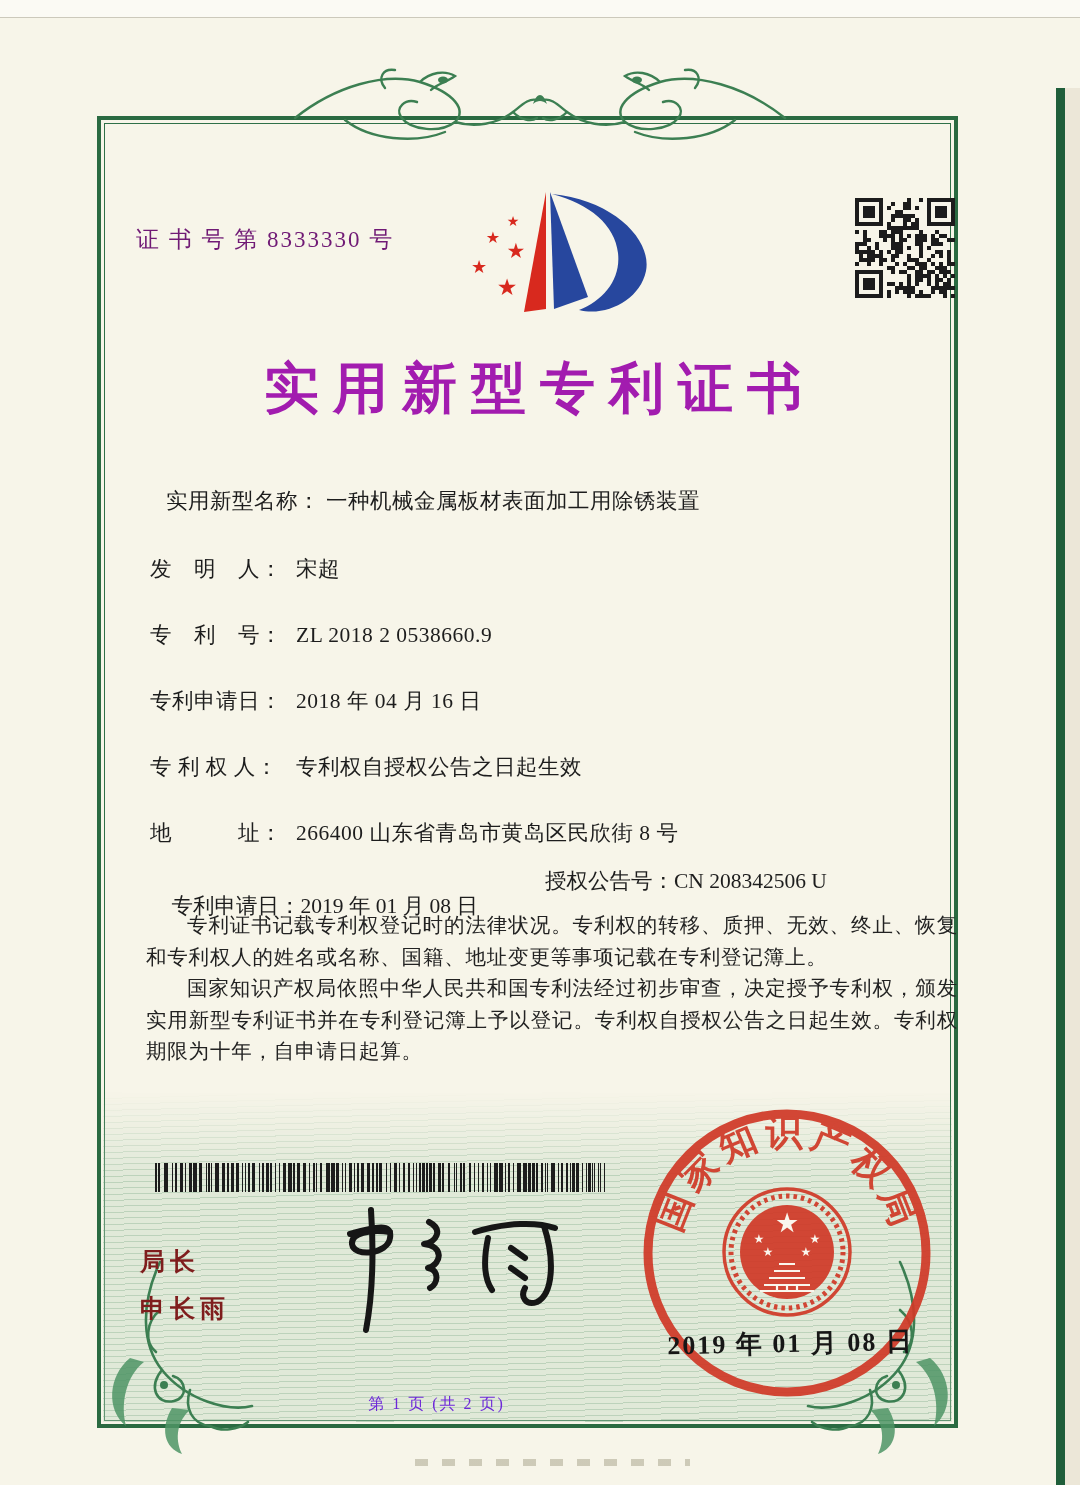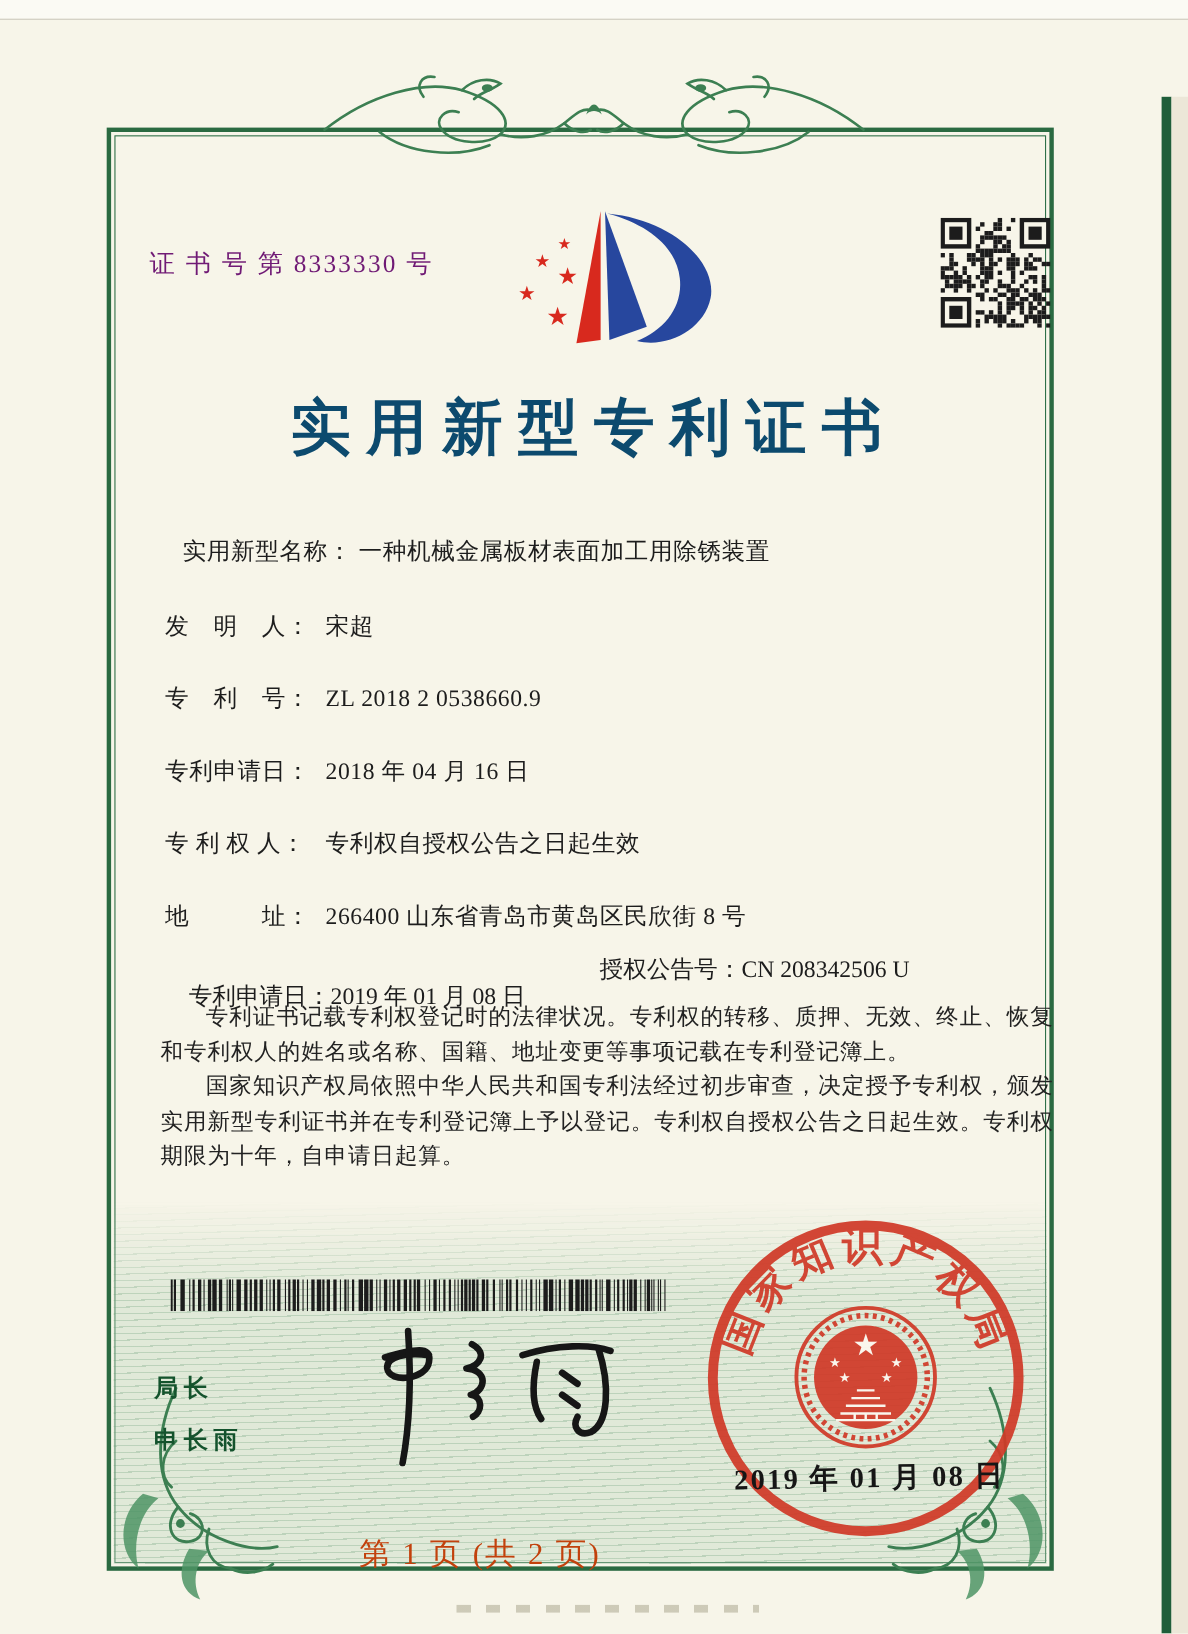--- a/index.html
+++ b/index.html
@@ -22,46 +22,46 @@
     -webkit-mask-image:linear-gradient(180deg, transparent 0px, #000 85px);
     mask-image:linear-gradient(180deg, transparent 0px, #000 85px);
   }
 
   .cert-no { position:absolute; left:136px; top:196px; font-size:23px; letter-spacing:2px; color:#701a75;margin-top:28px; }
 
   .logo-svg { position:absolute; left:440px; top:180px; }
   .qr-wrap { position:absolute; left:855px; top:198px; width:100px; height:100px; }
 
   .title { position:absolute; left:0; top:352px; width:1080px; text-align:center;
-    font-size:55px; font-weight:700; letter-spacing:14px; color:#0c4a6e; }
+    font-size:55px; font-weight:700; letter-spacing:14px; color:#a21caf; }
 
   .fields { position:absolute; left:150px; top:478px; width:760px; }
   .field-row { position:absolute; left:0; font-size:21.5px; color:#1d1d1d; letter-spacing:0.5px; white-space:pre; }
   .f-label { display:inline-block; min-width:140px; white-space:pre; }
   .f-value { margin-left:6px; }
 
   .grant-row { position:absolute; top:866px; left:150px; width:800px; font-size:21.5px; color:#1d1d1d; white-space:pre; }
   .grant-no { position:absolute; left:395px; top:0; }
 
   .body-text { position:absolute; left:146px; top:910px; width:812px; font-size:20.5px; line-height:31.5px;
     color:#222; letter-spacing:0.8px; text-align:justify; }
   .body-text p { text-indent:2em; }
 
   .barcode { position:absolute; left:155px; top:1163px; width:455px; height:29px; }
 
   .director { position:absolute; left:140px; top:1238px; font-family:"Liberation Sans","DejaVu Sans",sans-serif;
-    font-weight:700; color:#14532d; font-size:22px; letter-spacing:5px; line-height:47px; }
+    font-weight:700; color:#7f1d1d; font-size:25px; letter-spacing:5px; line-height:47px; }
 
   .sig-svg { position:absolute; left:292px; top:1200px; }
 
   .seal-svg { position:absolute; left:635px; top:1100px; }
   .seal-date { position:absolute; left:648px; top:1326px; width:285px; text-align:center;
     font-size:26px; font-weight:700; color:#161616; letter-spacing:2px; transform:rotate(-1deg); z-index:5; }
 
-  .footer { position:absolute; left:0; top:1394px; width:873px; text-align:center; font-size:28px; color:#c2410c; letter-spacing:2px; }
+  .footer { position:absolute; left:0; top:1394px; width:873px; text-align:center; font-size:16px; color:#6d28d9; letter-spacing:2px; }
 
   .next-page-fragment { position:absolute; left:415px; top:1459px; width:275px; height:7px; opacity:0.4;
     background:repeating-linear-gradient(90deg, #8f8a6e 0 13px, transparent 13px 27px); }
 
   .ornament { position:absolute; }
   svg text.starglyph { font-family:"DejaVu Sans",sans-serif; }
 </style>
 </head>
 <body>
 

